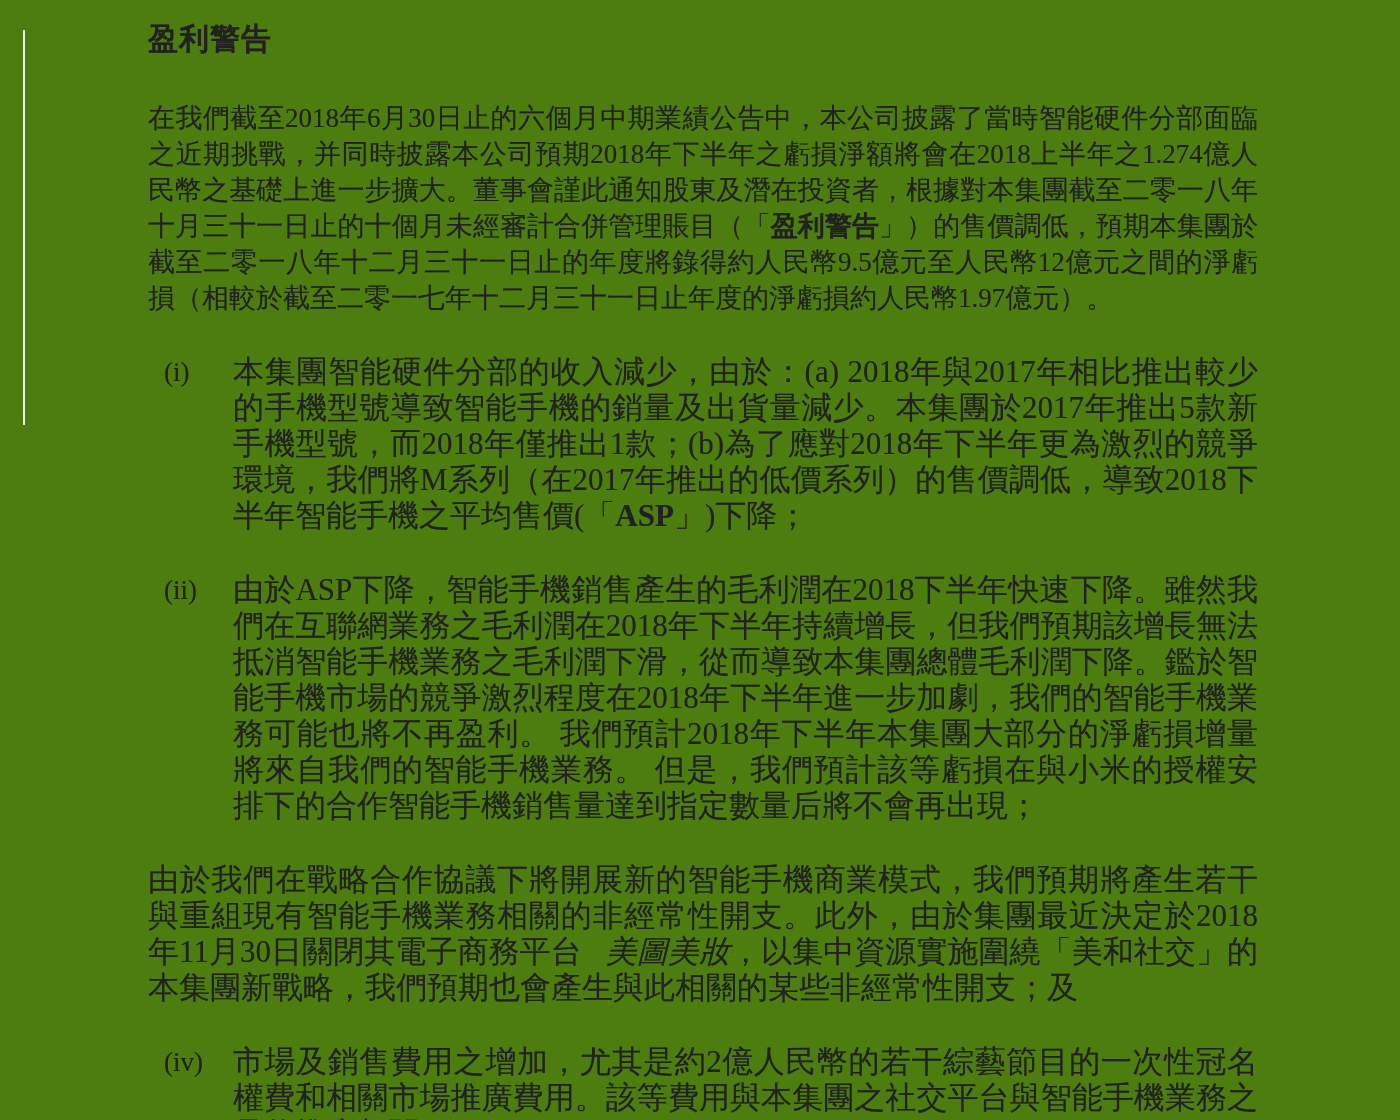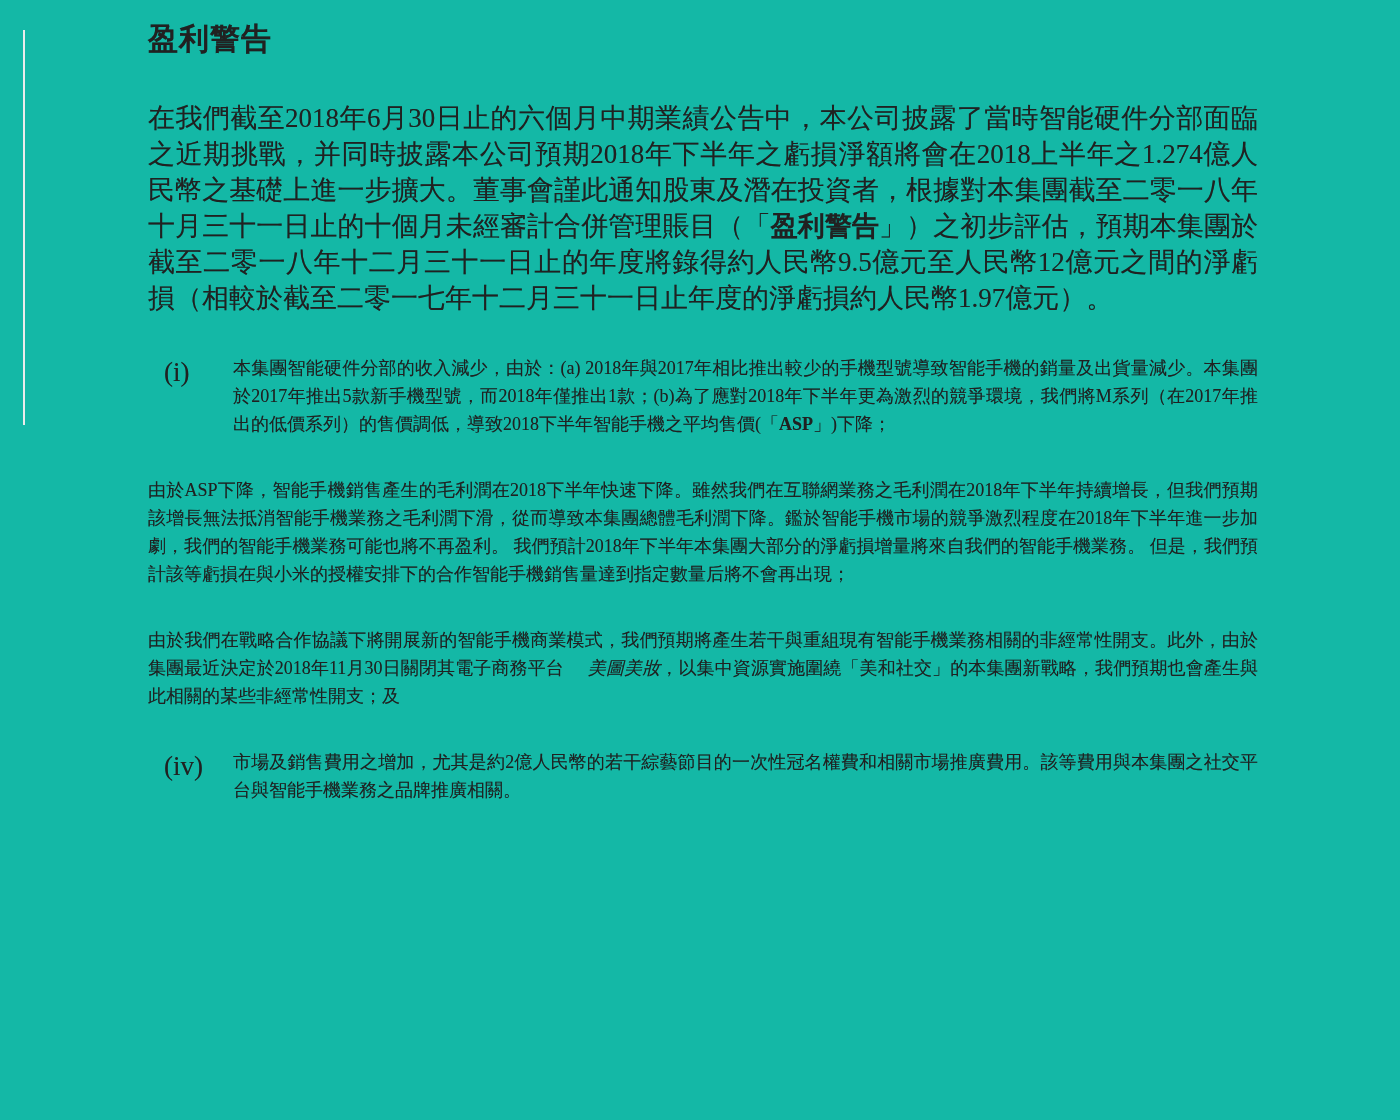--- a/index.html
+++ b/index.html
@@ -5,21 +5,21 @@
   html, body {
     margin: 0;
     padding: 0;
     background: #fcfcfc;
   }
   .page {
     position: relative;
     width: 1400px;
     height: 1120px;
     overflow: hidden;
-    background: #14b8a6;
+    background: #4d7c0f;
     font-family: "Liberation Serif", "DejaVu Serif", serif;
     color: #212121;
   }
   .left-rule {
     position: absolute;
     left: 23px;
     top: 30px;
     width: 2px;
     height: 395px;
     background: #ebebeb;
@@ -54,41 +54,42 @@
   }
   .marker {
     flex: 0 0 85px;
     box-sizing: border-box;
     padding-left: 16px;
     font-size: 27px;
     line-height: 36px;
   }
   .item-text {
     flex: 1;
-    font-size: 18px;
-    line-height: 28px;
+    font-size: 31px;
+    line-height: 36px;
     text-align: justify;
   }
   .seg-bold { font-weight: bold; }
   .seg-italic { font-style: italic; margin-left: 24px; }
 </style>
 </head>
 <body>
 
 <div class="page">
   <div class="left-rule"></div>
   <div class="content">
     <h1 class="title">盈利警告</h1>
     <div id="doc-body">
-        <p class="para"><span>在我們截至2018年6月30日止的六個月中期業績公告中，本公司披露了當時智能硬件分部面臨之近期挑戰，并同時披露本公司預期2018年下半年之虧損淨額將會在2018上半年之1.274億人民幣之基礎上進一步擴大。董事會謹此通知股東及潛在投資者，根據對本集團截至二零一八年十月三十一日止的十個月未經審計合併管理賬目（「</span><span class="seg-bold">盈利警告</span><span>」）之初步評估，預期本集團於截至二零一八年十二月三十一日止的年度將錄得約人民幣9.5億元至人民幣12億元之間的淨虧損（相較於截至二零一七年十二月三十一日止年度的淨虧損約人民幣1.97億元）。</span></p>
+        <p class="para"><span>在我們截至2018年6月30日止的六個月中期業績公告中，本公司披露了當時智能硬件分部面臨之近期挑戰，并同時披露本公司預期2018年下半年之虧損淨額將會在2018上半年之1.274億人民幣之基礎上進一步擴大。董事會謹此通知股東及潛在投資者，根據對本集團截至二零一八年十月三十一日止的十個月未經審計合併管理賬目（「</span><span class="seg-bold">盈利警告</span><span>」）的售價調低，預期本集團於截至二零一八年十二月三十一日止的年度將錄得約人民幣9.5億元至人民幣12億元之間的淨虧損（相較於截至二零一七年十二月三十一日止年度的淨虧損約人民幣1.97億元）。</span></p>
         <div class="list-item">
           <span class="marker">(i)</span>
           <div class="item-text"><span>本集團智能硬件分部的收入減少，由於：(a) 2018年與2017年相比推出較少的手機型號導致智能手機的銷量及出貨量減少。本集團於2017年推出5款新手機型號，而2018年僅推出1款；(b)為了應對2018年下半年更為激烈的競爭環境，我們將M系列（在2017年推出的低價系列）的售價調低，導致2018下半年智能手機之平均售價(「</span><span class="seg-bold">ASP</span><span>」)下降；</span></div>
         </div>
         <div class="list-item">
+          <span class="marker">(ii)</span>
           <div class="item-text"><span>由於ASP下降，智能手機銷售產生的毛利潤在2018下半年快速下降。雖然我們在互聯網業務之毛利潤在2018年下半年持續增長，但我們預期該增長無法抵消智能手機業務之毛利潤下滑，從而導致本集團總體毛利潤下降。鑑於智能手機市場的競爭激烈程度在2018年下半年進一步加劇，我們的智能手機業務可能也將不再盈利。 我們預計2018年下半年本集團大部分的淨虧損增量將來自我們的智能手機業務。 但是，我們預計該等虧損在與小米的授權安排下的合作智能手機銷售量達到指定數量后將不會再出現；</span></div>
         </div>
         <div class="list-item">
           <div class="item-text"><span>由於我們在戰略合作協議下將開展新的智能手機商業模式，我們預期將產生若干與重組現有智能手機業務相關的非經常性開支。此外，由於集團最近決定於2018年11月30日關閉其電子商務平台</span><span class="seg-italic">美圖美妝</span><span>，以集中資源實施圍繞「美和社交」的本集團新戰略，我們預期也會產生與此相關的某些非經常性開支；及</span></div>
         </div>
         <div class="list-item">
           <span class="marker">(iv)</span>
           <div class="item-text"><span>市場及銷售費用之增加，尤其是約2億人民幣的若干綜藝節目的一次性冠名權費和相關市場推廣費用。該等費用與本集團之社交平台與智能手機業務之品牌推廣相關。</span></div>
         </div>
       </div>

